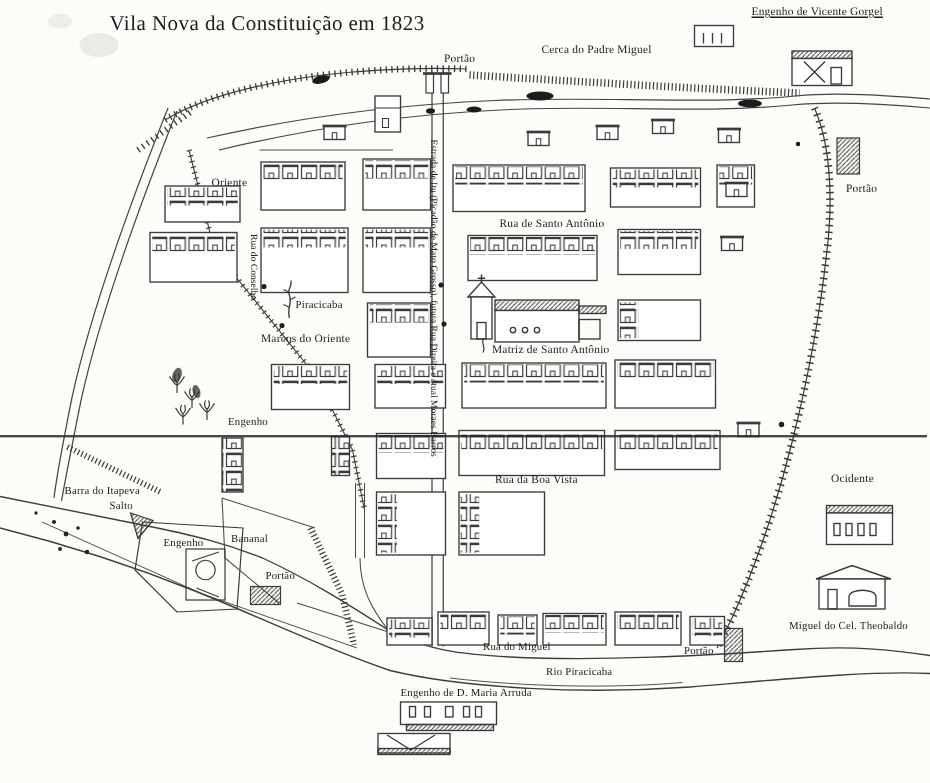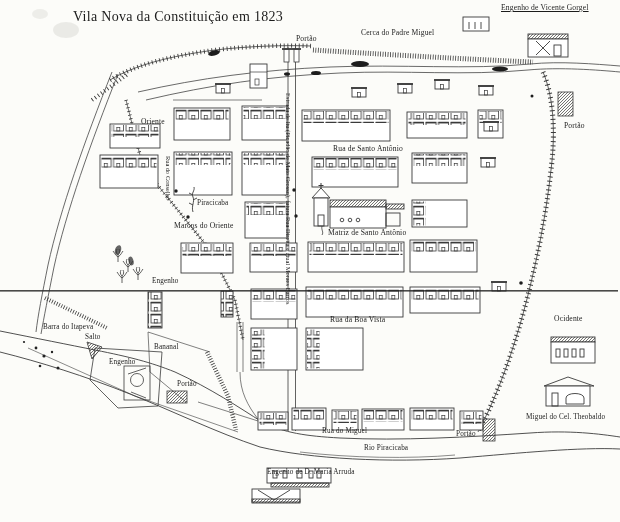--- a/index.html
+++ b/index.html
@@ -334,25 +334,25 @@
   <div class="lbl" style="left:141px;top:93px;margin-top:25px;">Oriente</div>
   <div class="lbl" style="left:564px;top:122px;">Portão</div>
   <div class="lbl" style="left:320px;top:145px;padding-left:13px;">Rua de Santo Antônio</div>
   <div class="lbl vert xs" style="left:171px;top:156px;width:56px;">Rua do Conselho</div>
   <div class="lbl sm" style="left:197px;top:200px;">Piracicaba</div>
   <div class="lbl" style="left:174px;top:222px;">Marcos do Oriente</div>
   <div class="lbl" style="left:328px;top:229px;">Matriz de Santo Antônio</div>
   <div class="lbl" style="left:330px;top:276px;margin-top:40px;">Rua da Boa Vista</div>
   <div class="lbl sm" style="left:152px;top:278px;">Engenho</div>
   <div class="lbl sm" style="left:43px;top:324px;">Barra do Itapeva</div>
-  <div class="lbl sm" style="left:85px;top:334px;text-align:right;">Salto</div>
+  <div class="lbl sm" style="left:73px;top:334px;text-align:right;">Salto</div>
   <div class="lbl sm" style="left:109px;top:359px;">Engenho</div>
-  <div class="lbl sm" style="left:154px;top:344px;">Bananal</div>
+  <div class="lbl sm" style="left:154px;top:356px;">Bananal</div>
   <div class="lbl sm" style="left:177px;top:381px;">Portão</div>
   <div class="lbl" style="left:554px;top:315px;">Ocidente</div>
   <div class="lbl sm" style="left:526px;top:414px;">Miguel do Cel. Theobaldo</div>
   <div class="lbl sm" style="left:322px;top:428px;">Rua do Miguel</div>
   <div class="lbl sm" style="left:456px;top:431px;">Portão</div>
   <div class="lbl sm" style="left:364px;top:445px;">Rio Piracicaba</div>
-  <div class="lbl sm" style="left:267px;top:469px;text-align:right;">Engenho de D. Maria Arruda</div>
+  <div class="lbl sm" style="left:267px;top:459px;text-align:right;">Engenho de D. Maria Arruda</div>
   <div class="lbl vert xs" style="left:291px;top:93px;width:262px;">Estrada de Itu (Picadão de Mato Grosso), futura Rua Direita e atual Moraes Barros</div>
 
 </div>
 
 </body></html>

